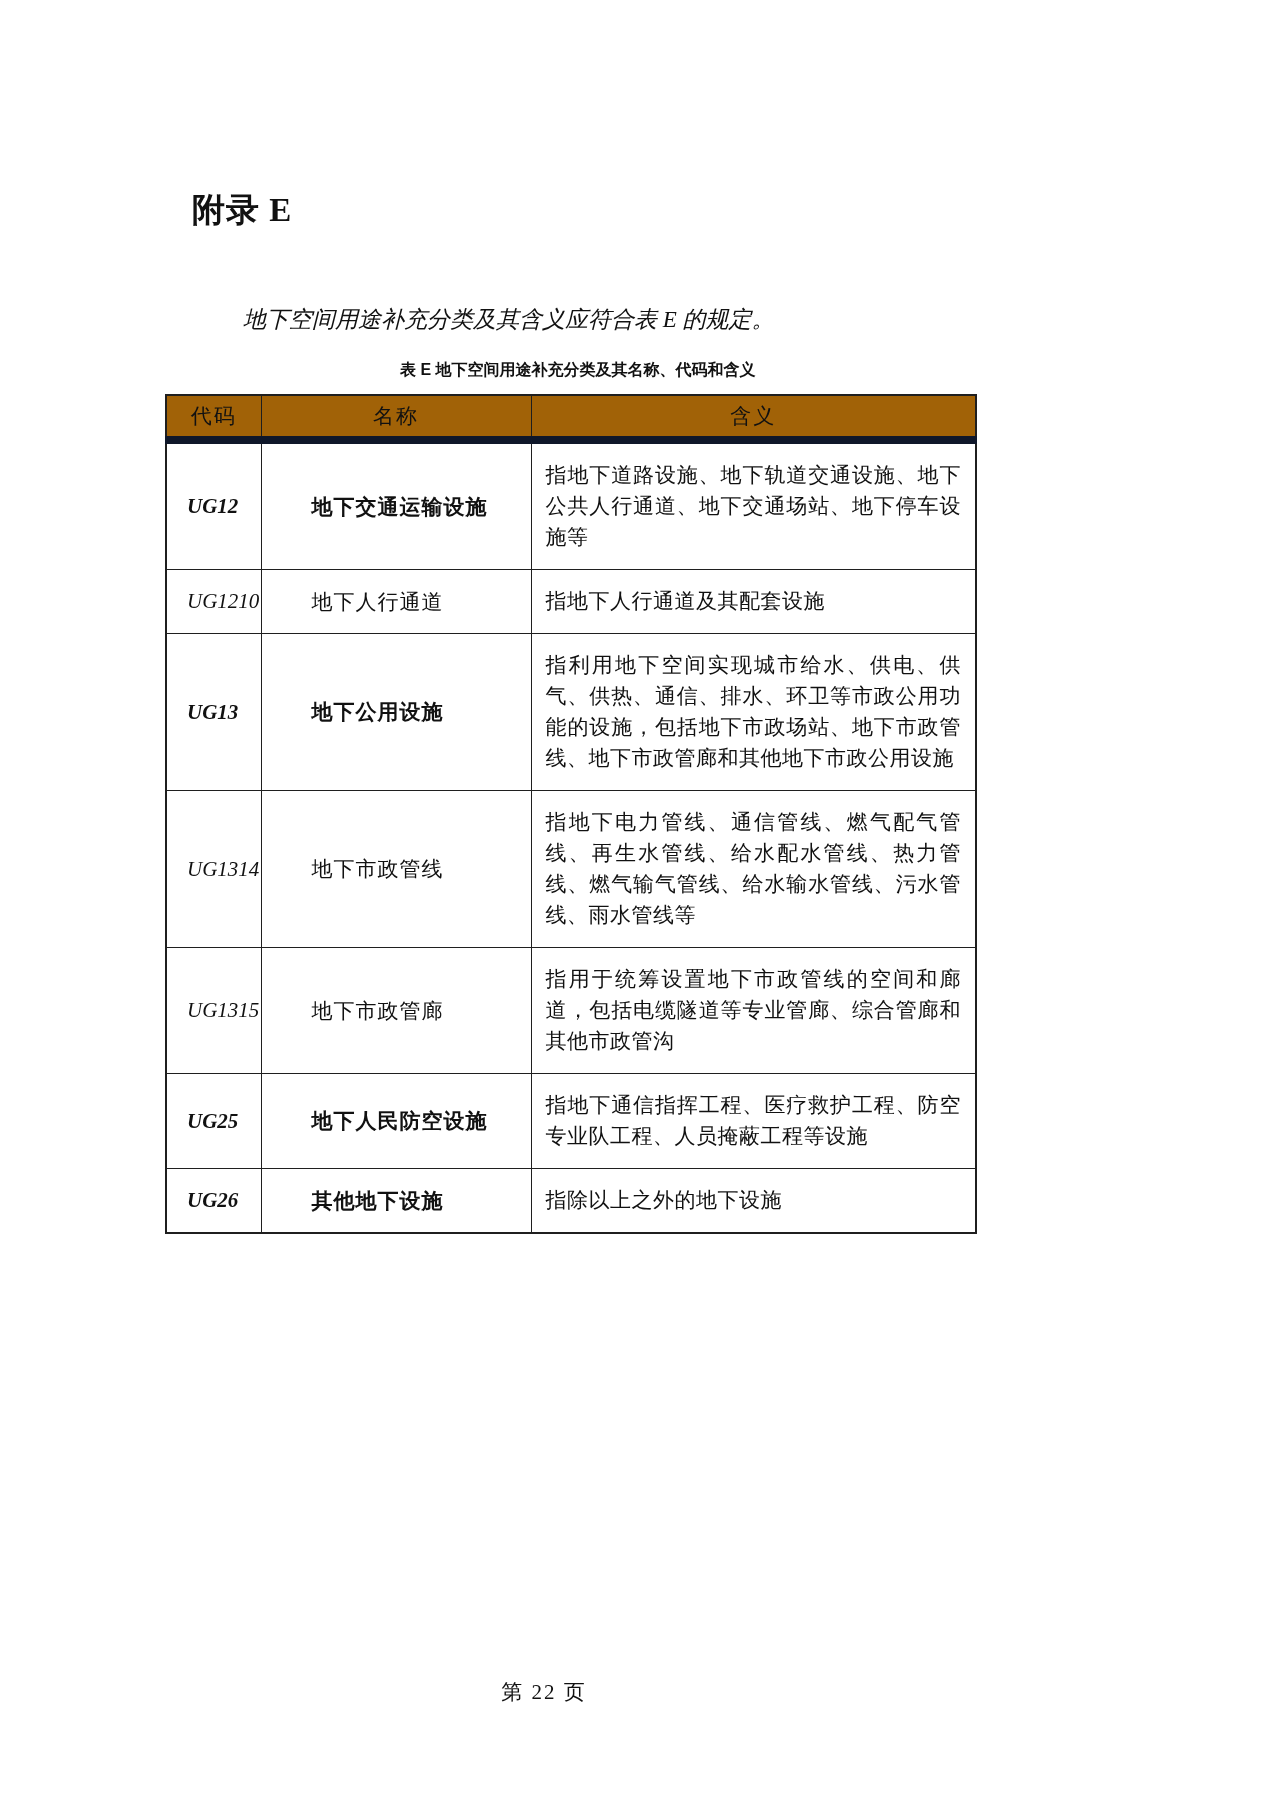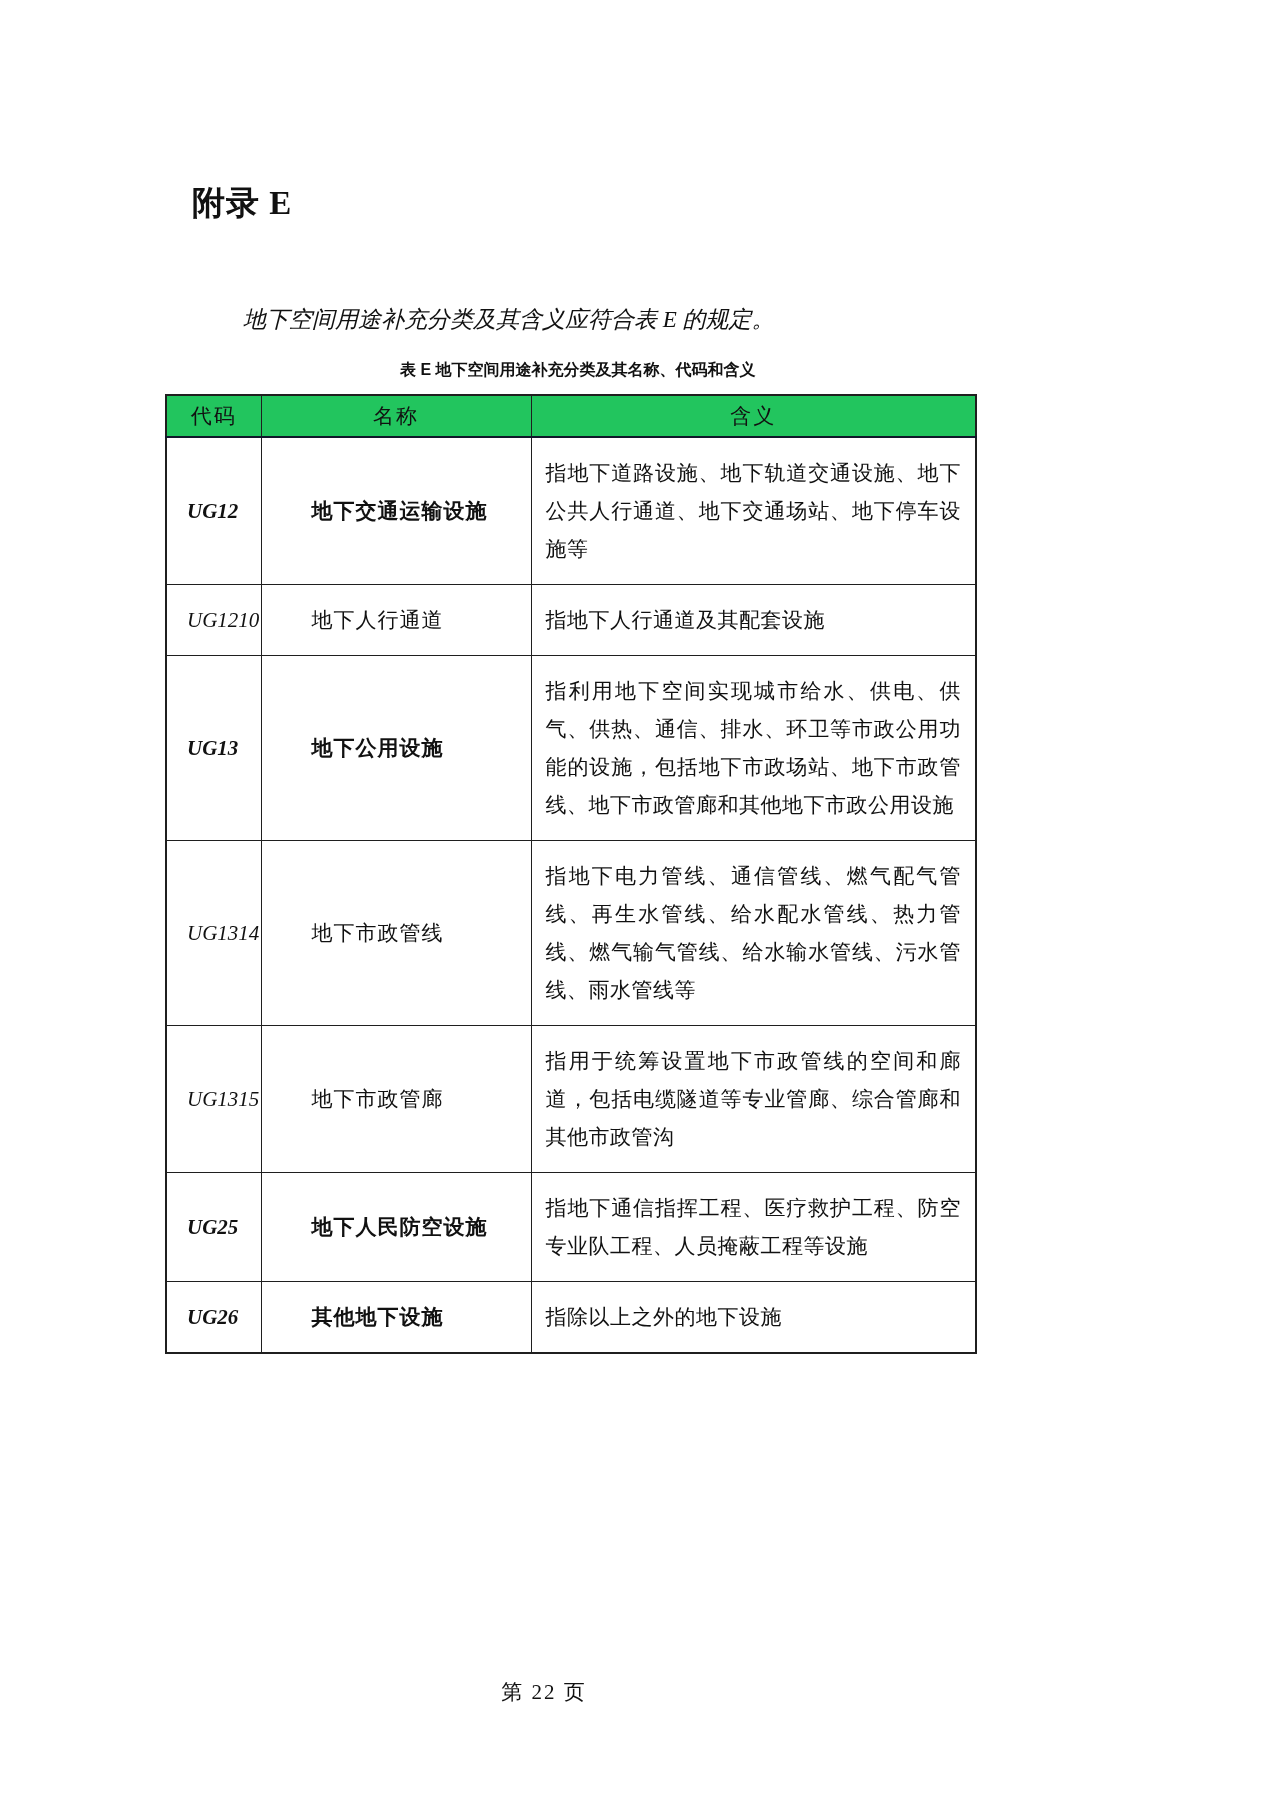--- a/index.html
+++ b/index.html
@@ -10,21 +10,21 @@
   body {
     width: 1280px;
     height: 1810px;
     position: relative;
     font-family: "Liberation Serif", "DejaVu Serif", serif;
     color: #111111;
   }
   .appendix-title {
     position: absolute;
     left: 192px;
-    top: 181px;
+    top: 188px;
     font-size: 33px;
     font-weight: bold;
     letter-spacing: 1px;
     white-space: nowrap;
   }
   .intro-paragraph {
     position: absolute;
     left: 197px;
     top: 303px;
     width: 790px;
@@ -54,42 +54,42 @@
   }
   .classification-table col.col-code { width: 95px; }
   .classification-table col.col-name { width: 270px; }
   .classification-table col.col-meaning { width: 445px; }
   .classification-table th,
   .classification-table td {
     border: 1.5px solid #1f1f1f;
     vertical-align: middle;
   }
   .classification-table thead th {
-    background: #22c55e;
+    background: #a16207;
     font-weight: normal;
     text-align: center;
     height: 40px;
     padding: 0;
     letter-spacing: 2px;
-    border-bottom: 2px solid #0f172a;
+    border-bottom: 8px solid #0f172a;
   }
   .classification-table td.cell-code {
     padding: 4px 4px 4px 20px;
     text-align: left;
     font-family: "Liberation Serif", "DejaVu Serif", serif;
     font-style: italic;
   }
   .classification-table td.cell-name {
     padding: 4px 6px 4px 50px;
     text-align: left;
     letter-spacing: 1px;
   }
   .classification-table td.cell-meaning {
     padding: 16px 14px;
-    line-height: 38px;
+    line-height: 31px;
     text-align: justify;
     text-justify: inter-ideograph;
     letter-spacing: 0.5px;
   }
   tr.bold-row td.cell-code,
   tr.bold-row td.cell-name {
     font-weight: bold;
   }
   .page-footer {
     position: absolute;

